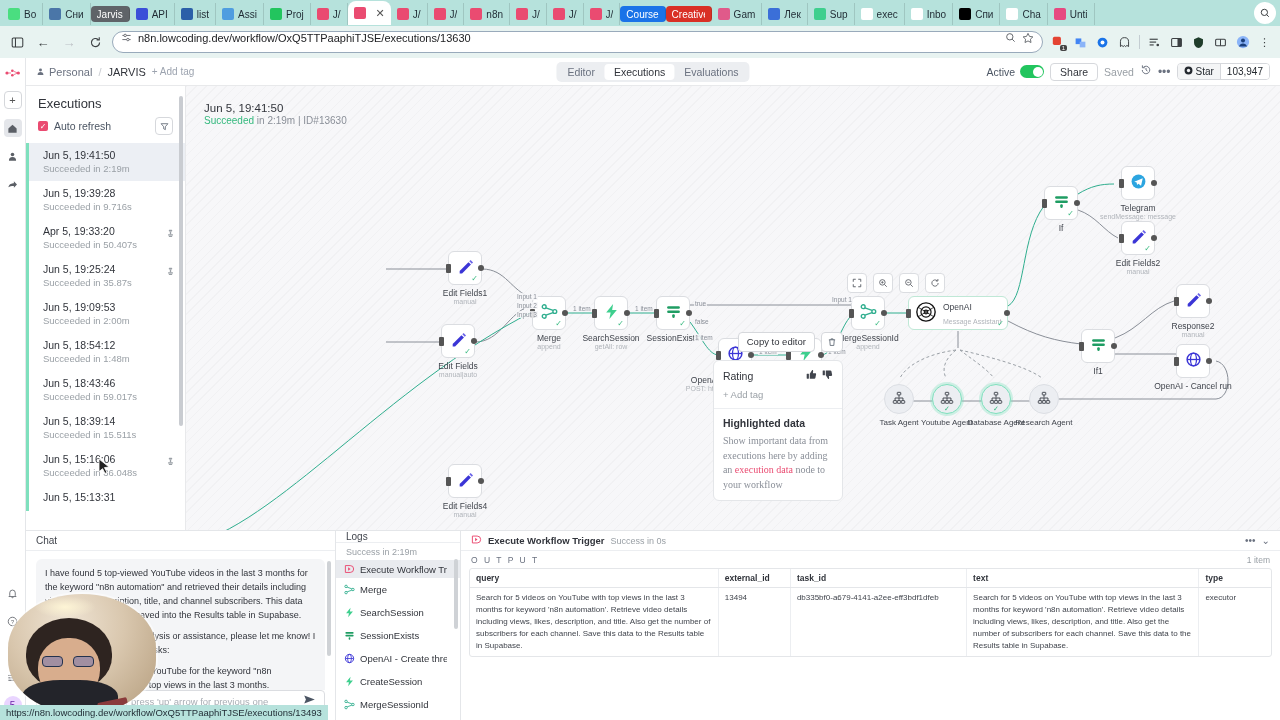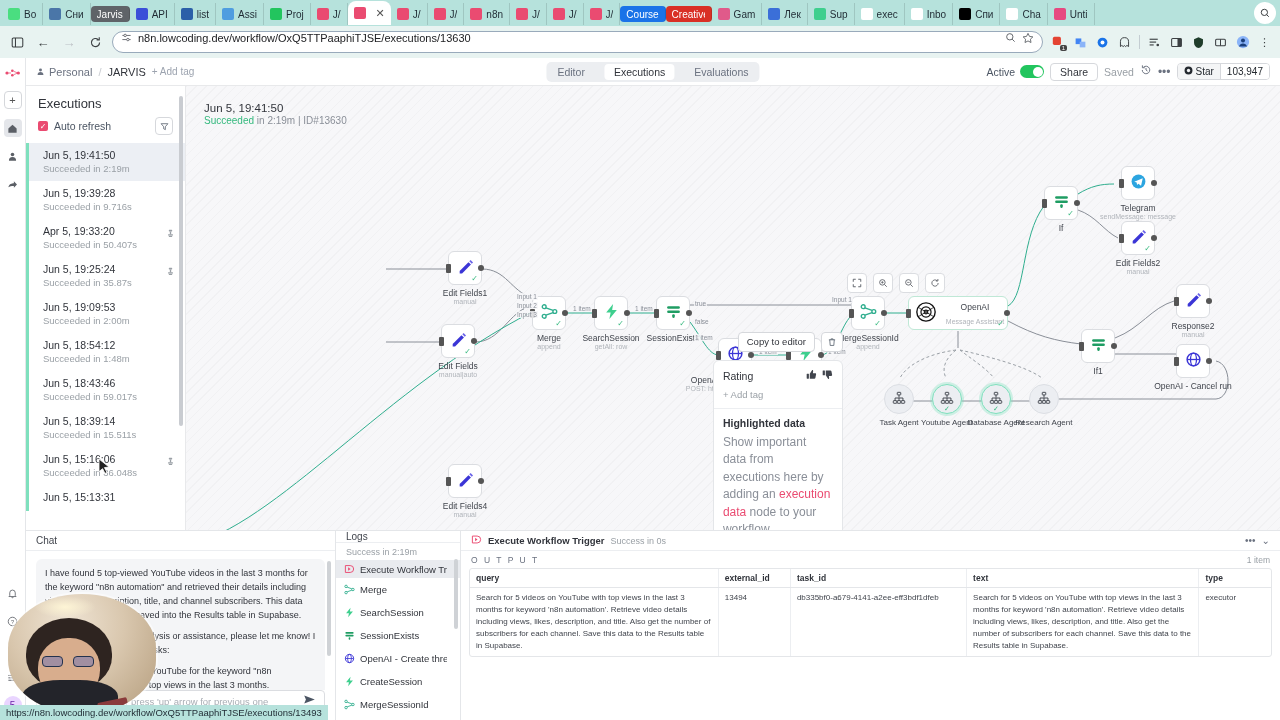--- a/index.html
+++ b/index.html
@@ -90,21 +90,21 @@
     height: 28px; border-bottom: 1px solid #e8e9eb; display: flex; align-items: center;
     padding: 0 10px; gap: 6px; font-size: 11px; background: #fff;
   }
   .crumb { color: #6b7280; display: flex; align-items: center; gap: 4px; }
   .crumb.strong { color: #31343b; }
   .crumb-sep { color: #c9ccd1; }
   .addtag { color: #9ca3af; font-size: 10px; }
   .topbar .grow { flex: 1; }
   .tabs-mid {
     position: absolute; left: 50%; transform: translateX(-50%);
-    background: #eceef1; border-radius: 5px; padding: 2px; display: flex; gap: 11px;
+    background: #eceef1; border-radius: 5px; padding: 2px; display: flex; gap: 1px;
   }
   .tabs-mid .tb { padding: 2px 9px; font-size: 10.5px; color: #6b7280; border-radius: 4px; }
   .tabs-mid .tb.active { background: #fff; color: #31343b; }
   .active-wrap { display: flex; align-items: center; gap: 5px; font-size: 10.5px; color: #4b5563; }
   .switch { width: 24px; height: 13px; border-radius: 7px; background: #22c55e; position: relative; }
   .switch::after { content: ""; position: absolute; right: 1.5px; top: 1.5px; width: 10px; height: 10px; border-radius: 50%; background: #fff; }
   .sharebtn { border: 1px solid #d6d8dc; border-radius: 4px; padding: 2px 9px; font-size: 10.5px; color: #31343b; background: #fff; }
   .savedtxt { color: #9aa0a6; font-size: 10.5px; }
   .ticon { color: #6b7280; font-size: 12px; }
   .starbox { display: flex; border: 1px solid #d6d8dc; border-radius: 4px; overflow: hidden; font-size: 10px; }
@@ -176,21 +176,21 @@
   .copybtn { border: 1px solid #d6d8dc; background: #fff; border-radius: 4px; padding: 3px 8px; font-size: 9.5px; color: #31343b; }
   .trashbtn { width: 22px; height: 20px; border: 1px solid #d6d8dc; background: #fff; border-radius: 4px; display: flex; align-items: center; justify-content: center; font-size: 10px; color: #4b5563; }
   .insp-card { background: #fff; border: 1px solid #e4e6e9; border-radius: 6px; }
   .insp-sec { padding: 8px 9px; }
   .insp-sec + .insp-sec { border-top: 1px solid #eceef1; }
   .insp-row { display: flex; align-items: center; }
   .insp-row .ttl { flex: 1; font-size: 10.5px; color: #31343b; }
   .thumb { font-size: 11px; color: #41454d; margin-left: 5px; }
   .insp-addtag { font-size: 9.5px; color: #9aa0a6; margin-top: 7px; }
   .insp-h { font-size: 10.5px; font-weight: bold; color: #31343b; margin-bottom: 5px; }
-  .insp-p { font-size: 12px; color: #8a8f98; line-height: 1.45; }
+  .insp-p { font-size: 10px; color: #8a8f98; line-height: 1.45; font-family: Liberation Serif, serif; }
   .insp-p .lk { color: #ea4b71; }
 
   
   .bottom { height: 190px; border-top: 1px solid #e4e6e9; display: flex; background: #fff; }
   .chatcol { width: 310px; border-right: 1px solid #e4e6e9; display: flex; flex-direction: column; }
   .panel-head { height: 20px; display: flex; align-items: center; padding: 0 10px; font-size: 10px; color: #41454d; border-bottom: 1px solid #eceef1; }
   .chatbody { flex: 1; padding: 8px 10px 4px; position: relative; overflow: hidden; background: #fff; }
   .msg { background: #f4f5f7; border-radius: 6px; padding: 8px 9px; font-size: 9px; color: #31343b; line-height: 1.55; }
   .msg p { margin-bottom: 7px; }
   .msg ol { margin: 0 0 0 14px; }
@@ -810,21 +810,21 @@
                   <span class="port" style="left:-3px;top:12px"></span>
             <span class="dot" style="right:-3px;top:13px"></span>
                 </div>
                 <div class="node wide green" style="left: 722px; top: 210px;">
                   <span><svg width="22" height="22" viewBox="0 0 24 24">
                       <circle cx="12" cy="12" r="10" fill="none" stroke="#111" stroke-width="1.5"></circle>
                       <circle cx="12" cy="12" r="5.5" fill="none" stroke="#111" stroke-width="1.3"></circle>
                       <circle cx="12" cy="12" r="2" fill="none" stroke="#111" stroke-width="1.2"></circle>
                       <path d="M4.5 7.5 19.5 16.5M4.5 16.5 19.5 7.5" stroke="#111" stroke-width=".9"></path>
                     </svg></span>
-      <span style="flex:1;text-align:center"><span class="tt">OpenAI</span><br>
+      <span style="flex:1;"><span class="tt">OpenAI</span><br>
       <span class="ts">Message Assistant</span></span>
                   <span class="tick">✓</span>
                   <span class="port" style="left:-3px;top:12px"></span>
             <span class="dot" style="right:-3px;top:13px"></span>
                 </div>
                 <div class="node sq" style="left: 858px; top: 100px;">
                   <span><svg width="17" height="17" viewBox="0 0 16 16">
                       <rect x="2" y="3" width="12" height="2.4" rx="1.2" fill="#1f9d63"></rect>
                       <rect x="2" y="7" width="12" height="2.4" rx="1.2" fill="#1f9d63"></rect>
                       <rect x="6.8" y="10.6" width="2.4" height="3.4" rx="1" fill="#1f9d63"></rect>

